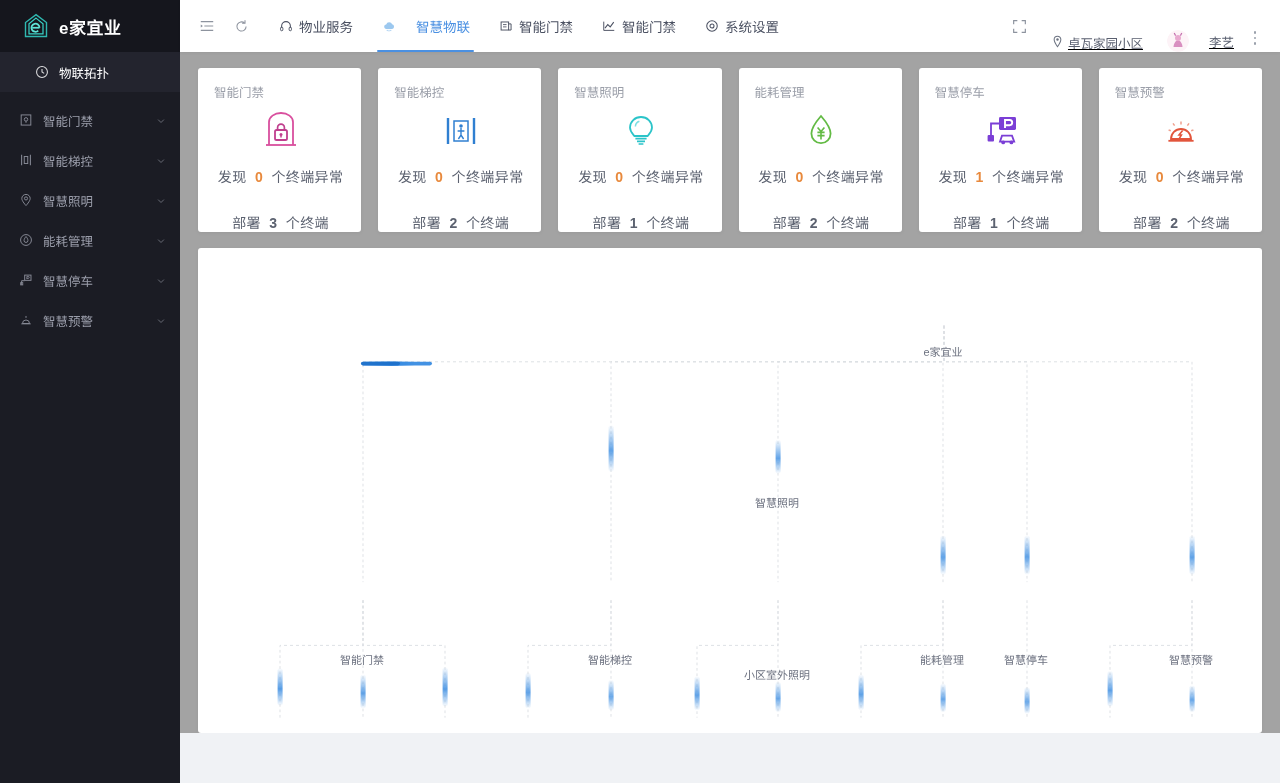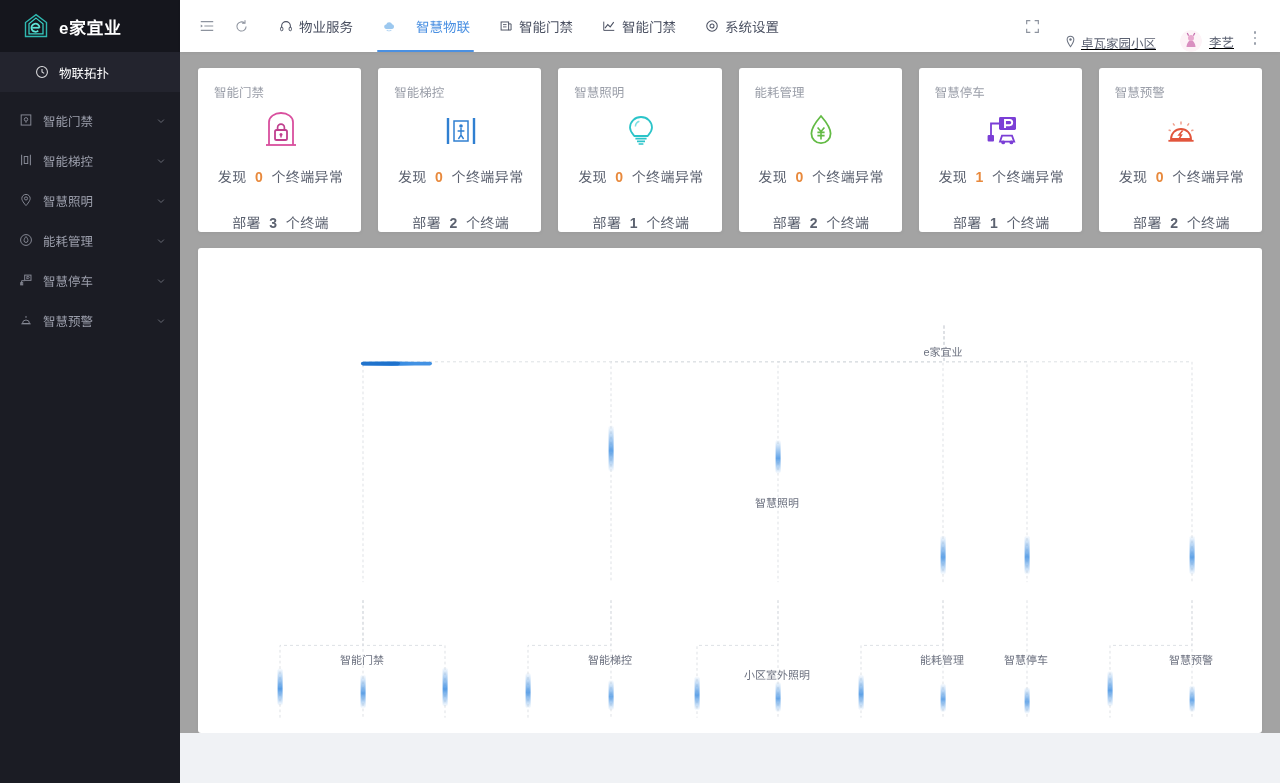--- a/index.html
+++ b/index.html
@@ -66,21 +66,21 @@
   .tab.active::after {
     content: ""; position: absolute; left: 10px; right: 10px; bottom: 0;
     height: 2px; background: #4a90e2; border-radius: 1px;
   }
   .tb-right { margin-left: auto; display: flex; align-items: flex-end; gap: 4px; text-decoration: underline; }
   .community {
     display: flex; align-items: center; gap: 4px;
     font-size: 12.5px; color: #5a6070; padding: 0 10px; cursor: pointer; white-space: nowrap;
   }
   .user {
-    display: flex; align-items: center; gap: 7px; padding: 0 6px 0 10px;
+    display: flex; align-items: center; gap: 20px; padding: 0 6px 0 10px;
     font-size: 12.5px; color: #5a6070; cursor: pointer; white-space: nowrap;
   }
   .avatar { width: 22px; height: 22px; border-radius: 50%; overflow: hidden; flex: 0 0 22px; }
   .dots { width: 22px; height: 28px; display: flex; flex-direction: column;
           align-items: center; justify-content: center; gap: 3px; cursor: pointer; }
   .dots i { width: 2.5px; height: 2.5px; border-radius: 50%; background: #9aa0ab; display:block; }
 
   
   .content { flex: 1; padding: 16px 18px 0 18px; overflow: hidden; display: flex; flex-direction: column; }
   .card-row { display: flex; gap: 17px; }

